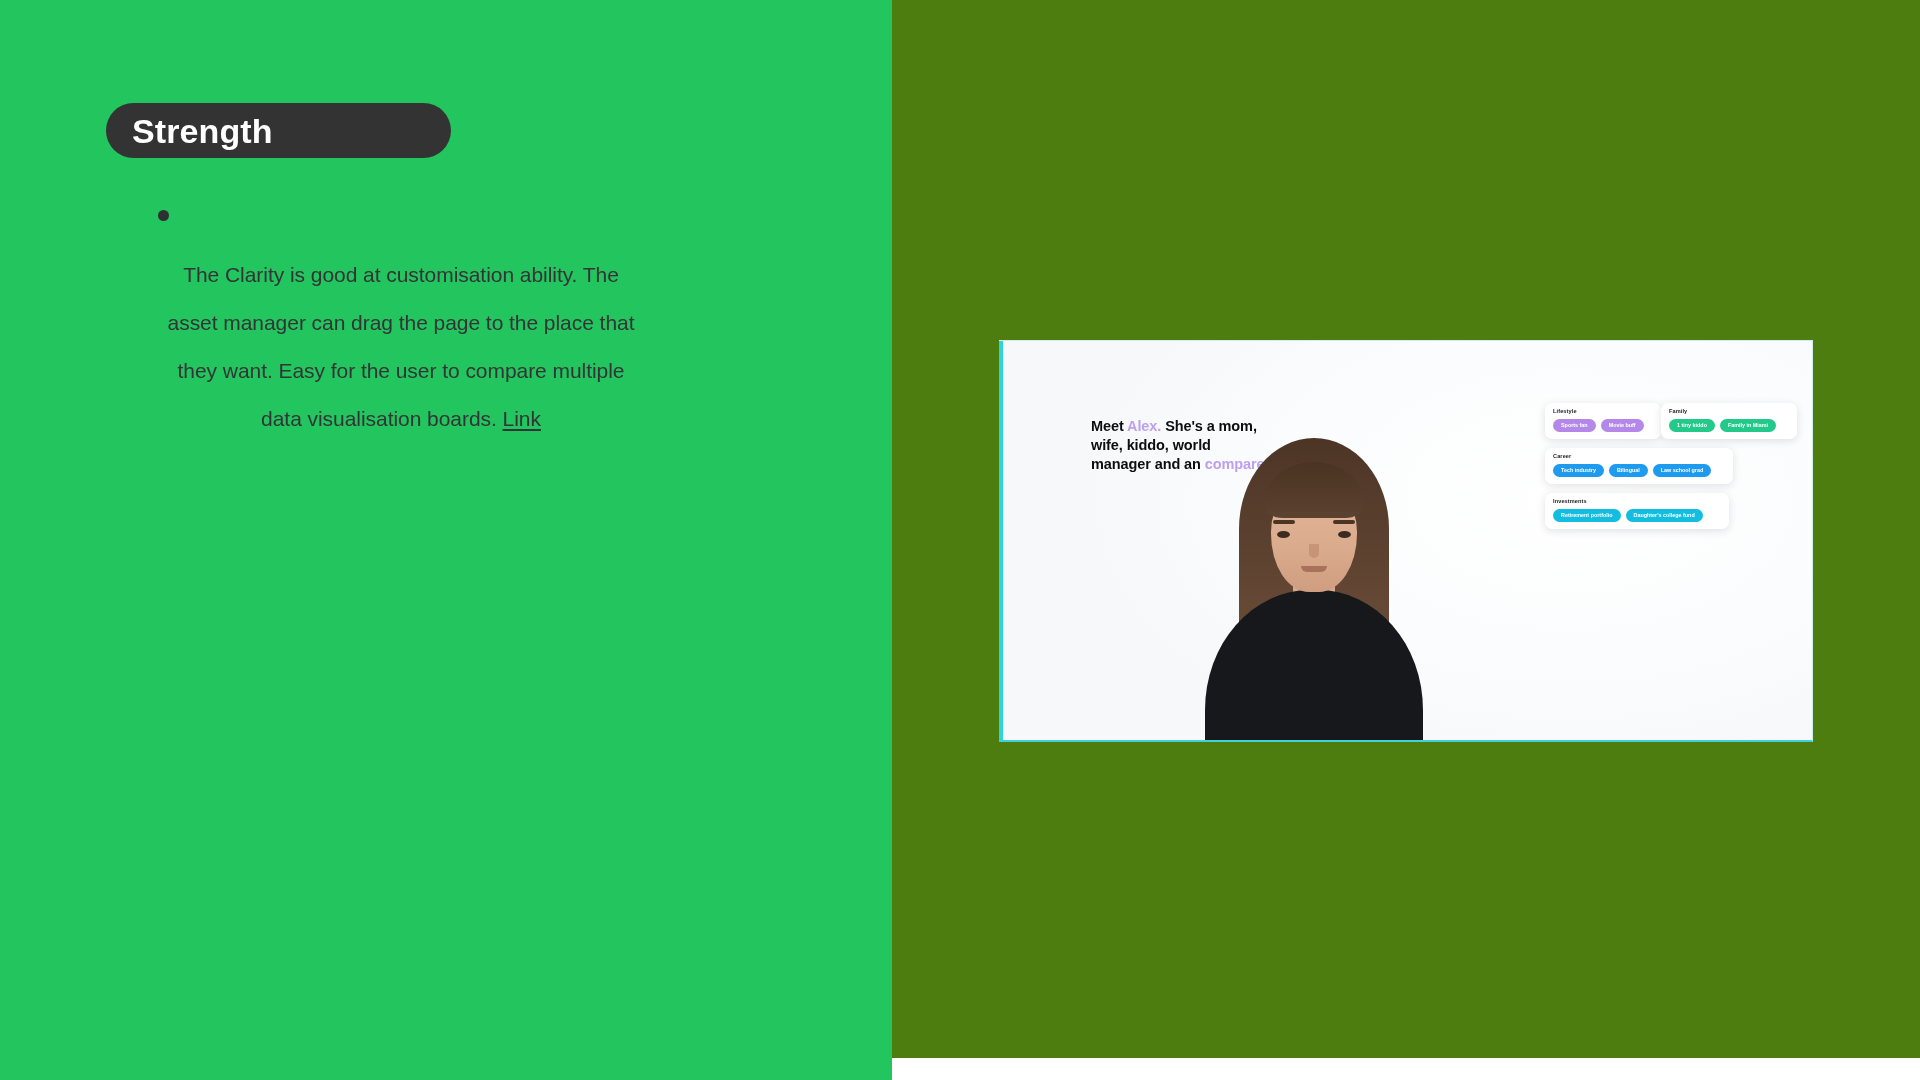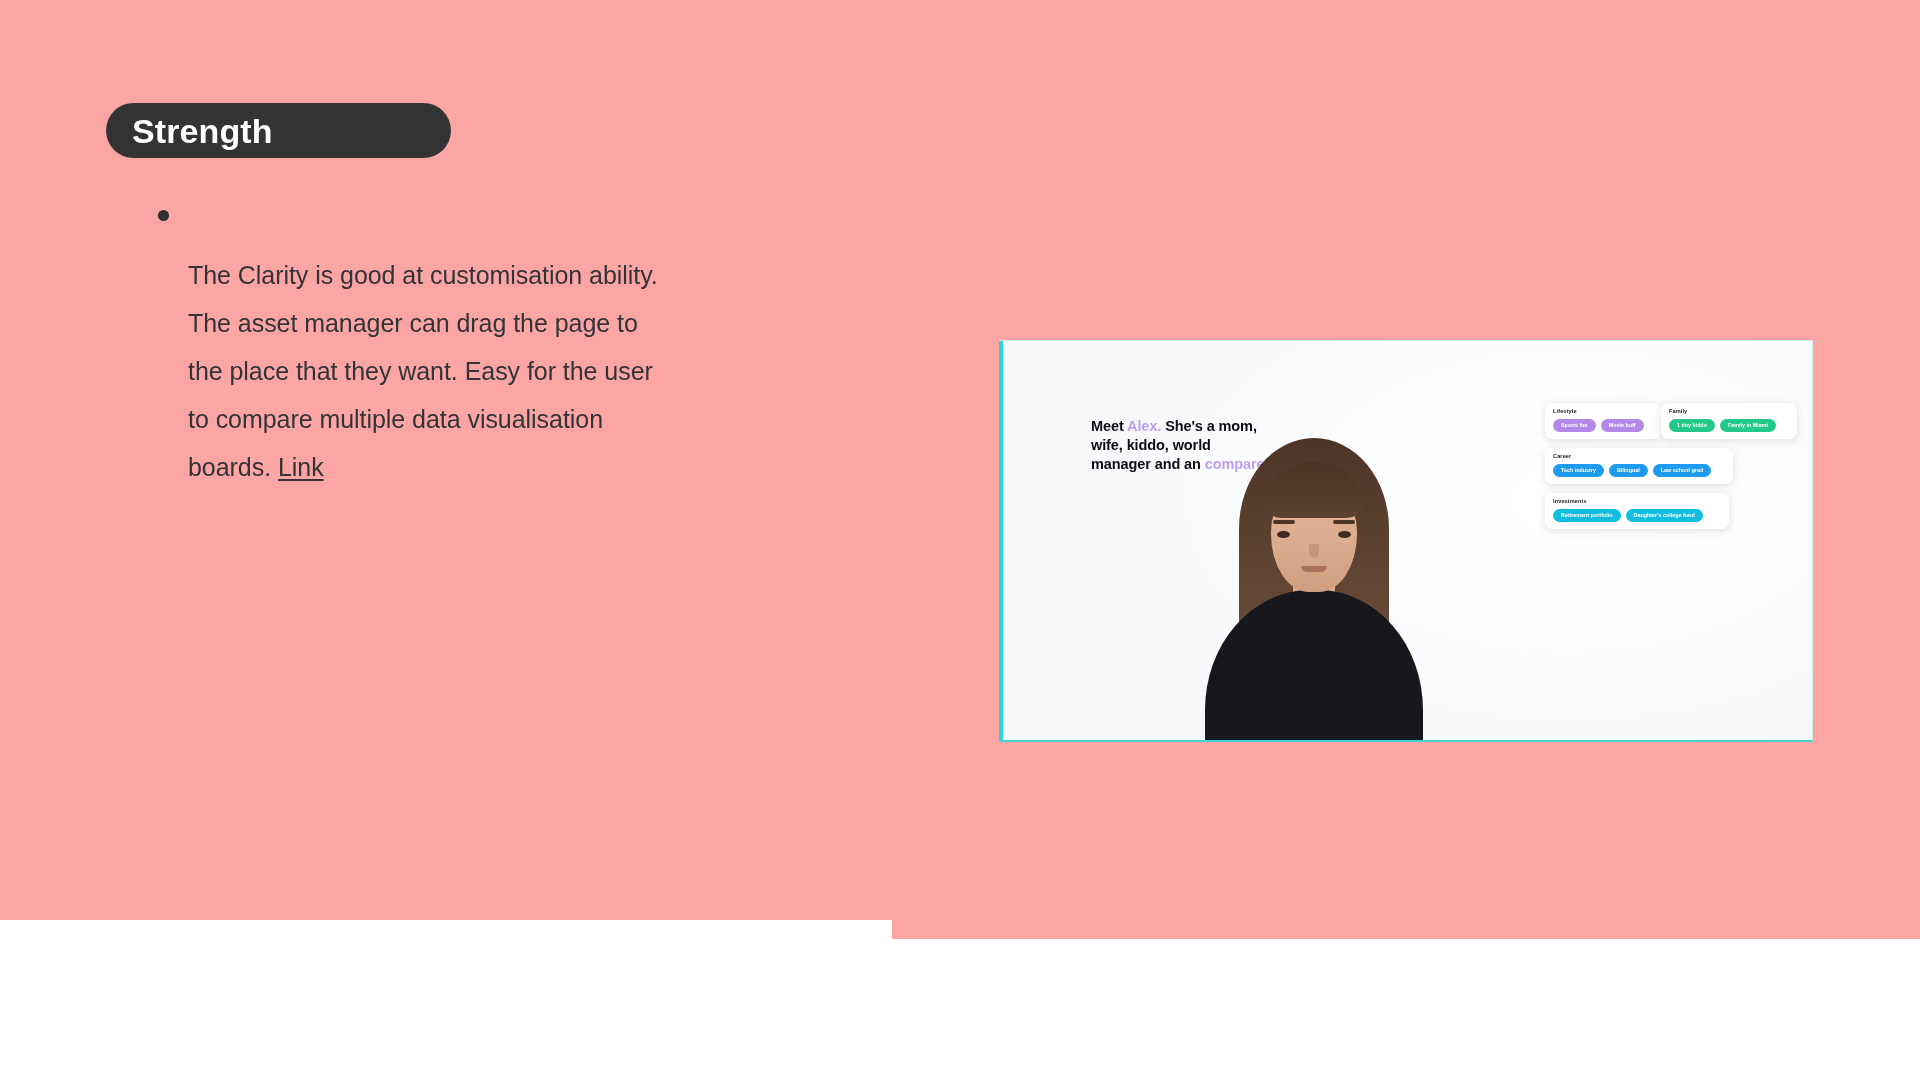--- a/index.html
+++ b/index.html
@@ -19,23 +19,24 @@
     position: relative;
     width: 1920px;
     height: 1080px;
     display: flex;
   }
 
   
   .left-panel {
     position: relative;
     width: 892px;
-    height: 920px;
-    background: #fca5a5;
+    height: 1080px;
+    background: #22c55e;
     flex: 0 0 892px;
+    text-align: center;
   }
 
   .badge {
     position: absolute;
     left: 106px;
     top: 103px;
     height: 55px;
     min-width: 345px;
     box-sizing: border-box;
     padding: 0 26px;
@@ -76,41 +77,41 @@
   .heading-text {
     font-size: 38px;
     font-weight: normal;
     color: #2f3031;
     line-height: 1.18;
     letter-spacing: -0.2px;
   }
 
   .body-text {
     margin-top: 30px;
-    margin-left: 36px;
+    margin-left: 14px;
     width: 470px;
-    font-size: 25px;
+    font-size: 21px;
     line-height: 48px;
     color: #333436;
     letter-spacing: -0.05px;
   }
 
   .body-link {
     color: #333436;
     text-decoration: underline;
     text-underline-offset: 3px;
     cursor: pointer;
   }
 
   
   .right-panel {
     position: relative;
     width: 1028px;
-    height: 939px;
-    background: #fca5a5;
+    height: 1058px;
+    background: #4d7c0f;
     flex: 0 0 1028px;
   }
 
   .video-frame {
     position: absolute;
     left: 0px;
     top: 0px;
     width: 814px;
     height: 402px;
     background: #fdfefe;

